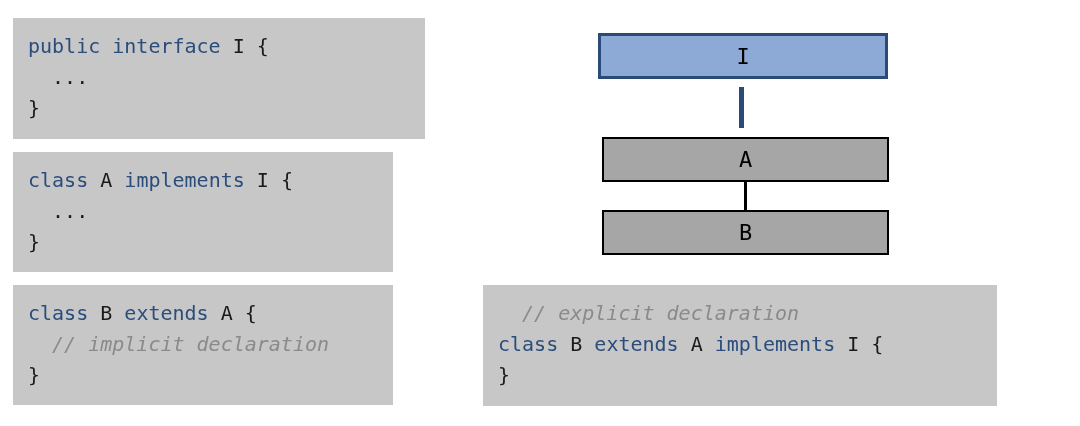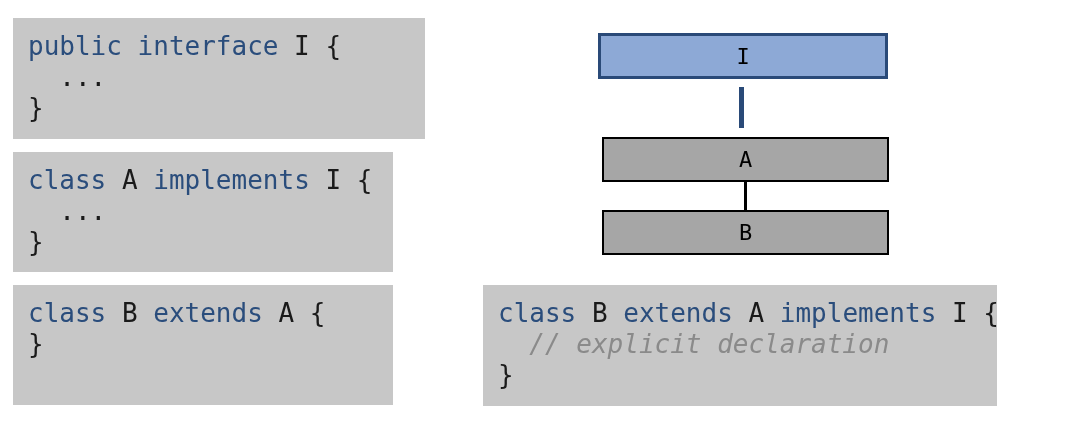--- a/index.html
+++ b/index.html
@@ -19,21 +19,21 @@
   
   .code-block {
     position: absolute;
     background: var(--code-bg, #c8c8c8);
     box-sizing: border-box;
     padding: 13px 0 0 15px;
   }
   .code-line {
     white-space: pre;
     font-family: "DejaVu Sans Mono", monospace;
-    font-size: 26px;
+    font-size: 20px;
     line-height: 31px;
   }
   .seg-keyword { color: var(--keyword, #2a4d7c); }
   .seg-plain   { color: var(--plain, #1a1a1a); }
   .seg-comment { color: var(--comment, #8a8a8a); font-style: italic; }
 
   #block-interface-i   { left: 13px;  top: 18px;  width: 412px; height: 121px; }
   #block-class-a       { left: 13px;  top: 152px; width: 380px; height: 120px; }
   #block-class-b-impl  { left: 13px;  top: 285px; width: 380px; height: 120px; padding-left: 15px; }
   #block-class-b-expl  { left: 483px; top: 285px; width: 514px; height: 121px; }
@@ -86,26 +86,27 @@
     </div>
 
   <div class="code-block" id="block-class-a">
       <div class="code-line"><span class="seg-keyword">class</span><span class="seg-plain"> A </span><span class="seg-keyword">implements</span><span class="seg-plain"> I {</span></div>
       <div class="code-line"><span class="seg-plain">  ...</span></div>
       <div class="code-line"><span class="seg-plain">}</span></div>
     </div>
 
   <div class="code-block" id="block-class-b-impl">
       <div class="code-line"><span class="seg-keyword">class</span><span class="seg-plain"> B </span><span class="seg-keyword">extends</span><span class="seg-plain"> A {</span></div>
+      <div class="code-line"><span class="seg-comment">  // implicit declaration</span></div>
       <div class="code-line"><span class="seg-plain">}</span></div>
     </div>
 
   <div class="code-block" id="block-class-b-expl">
+      <div class="code-line"><span class="seg-comment">  // explicit declaration</span></div>
       <div class="code-line"><span class="seg-keyword">class</span><span class="seg-plain"> B </span><span class="seg-keyword">extends</span><span class="seg-plain"> A </span><span class="seg-keyword">implements</span><span class="seg-plain"> I {</span></div>
-      <div class="code-line"><span class="seg-comment">  // explicit declaration</span></div>
       <div class="code-line"><span class="seg-plain">}</span></div>
     </div>
 
   <div>
 
     <div class="diagram-edge" id="edge-i-a"></div>
 
     <div class="diagram-edge" id="edge-a-b"></div>
 
     <div class="diagram-node" id="node-i">

